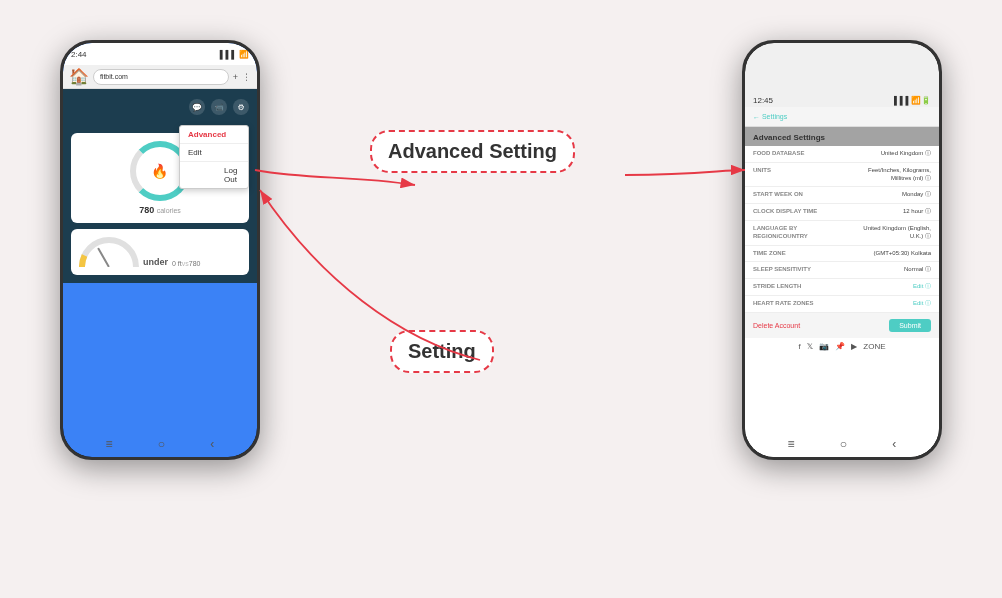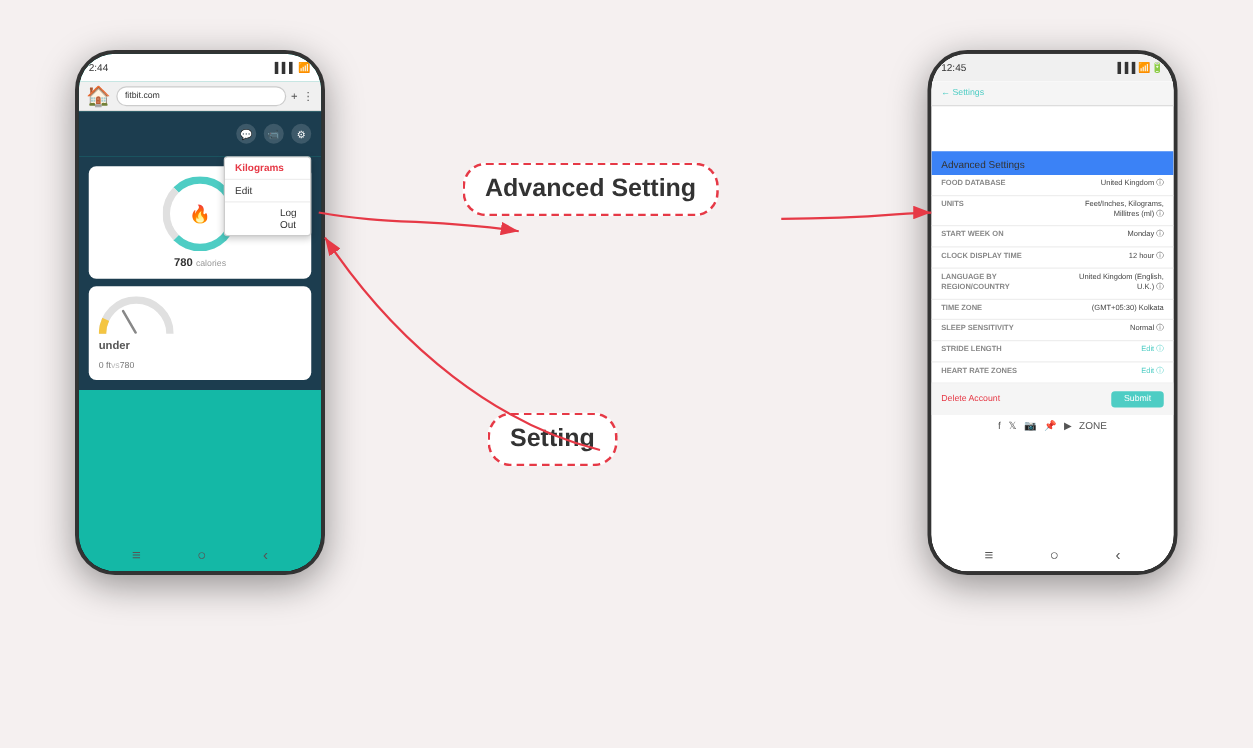--- a/index.html
+++ b/index.html
@@ -21,21 +21,21 @@
       height: 420px;
       background: #1a1a1a;
       border-radius: 32px;
       box-shadow: 0 8px 30px rgba(0,0,0,0.4);
       overflow: hidden;
       border: 3px solid #333;
     }
     .phone-left .screen {
       position: absolute;
       top: 0; left: 0; right: 0; bottom: 0;
-      background: #14b8a6;
+      background: #3b82f6;
       border-radius: 29px;
       overflow: hidden;
     }
     .phone-left .status-bar {
       height: 22px;
       background: #fff;
       display: flex;
       align-items: center;
       justify-content: space-between;
       padding: 2px 8px;
@@ -132,22 +132,21 @@
     .calories-text {
       font-size: 9px; color: #333; font-weight: bold;
     }
     .activity-card {
       background: #fff;
       border-radius: 6px;
       padding: 8px;
     }
     .gauge-container {
       display: flex;
-      flex-direction: column;
-      align-items: flex-start;
+      align-items: flex-end;
       gap: 4px;
     }
     .gauge {
       width: 60px; height: 30px;
       overflow: hidden;
       position: relative;
     }
     .gauge-bg {
       width: 60px; height: 60px;
       border-radius: 50%;
@@ -220,48 +219,48 @@
       position: absolute;
       top: 0; left: 0; right: 0; bottom: 0;
       background: #f0f0f0;
       border-radius: 29px;
       overflow: hidden;
     }
     .phone-right .status-bar {
       height: 22px;
       background: #f0f0f0;
       display: flex;
-      align-items: center;
+      align-items: flex-end;
       justify-content: space-between;
       padding: 2px 8px;
       font-size: 8px;
       color: #333;
+      margin-top: 42px;
     }
     .settings-content {
       background: #fff;
       height: calc(100% - 22px);
       overflow: hidden;
     }
     .settings-top-bar {
       background: #f5f5f5;
       height: 20px;
       border-bottom: 1px solid #ddd;
       display: flex;
       align-items: center;
       padding: 0 8px;
       font-size: 7px;
       color: #333;
     }
     .settings-section-title {
       font-size: 8px;
-      font-weight: normal;
+      font-weight: bold;
       color: #333;
       padding: 6px 8px 4px 8px;
-      background: #3b82f6;
-      margin-top: 36px;
+      background: #a3a3a3;
     }
     .settings-row {
       display: flex;
       justify-content: space-between;
       align-items: flex-start;
       padding: 4px 8px;
       border-bottom: 1px solid #eee;
     }
     .settings-row-label {
       font-size: 6px;
@@ -360,21 +359,21 @@
       <span style="font-size:9px;color:#555;">⋮</span>
     </div>
 
     <div class="fitbit-header">
       <div class="icon-circle">💬</div>
       <div class="icon-circle">📹</div>
       <div class="icon-circle">⚙</div>
     </div>
 
     <div class="dropdown-menu">
-      <div class="menu-item active">Kilograms</div>
+      <div class="menu-item active">Advanced</div>
       <div class="menu-item">Edit</div>
       <div class="menu-item">Log Out</div>
     </div>
 
     <div class="fitbit-content">
 
       <div class="calories-card">
         <div class="calories-ring">
           🔥
         </div>

